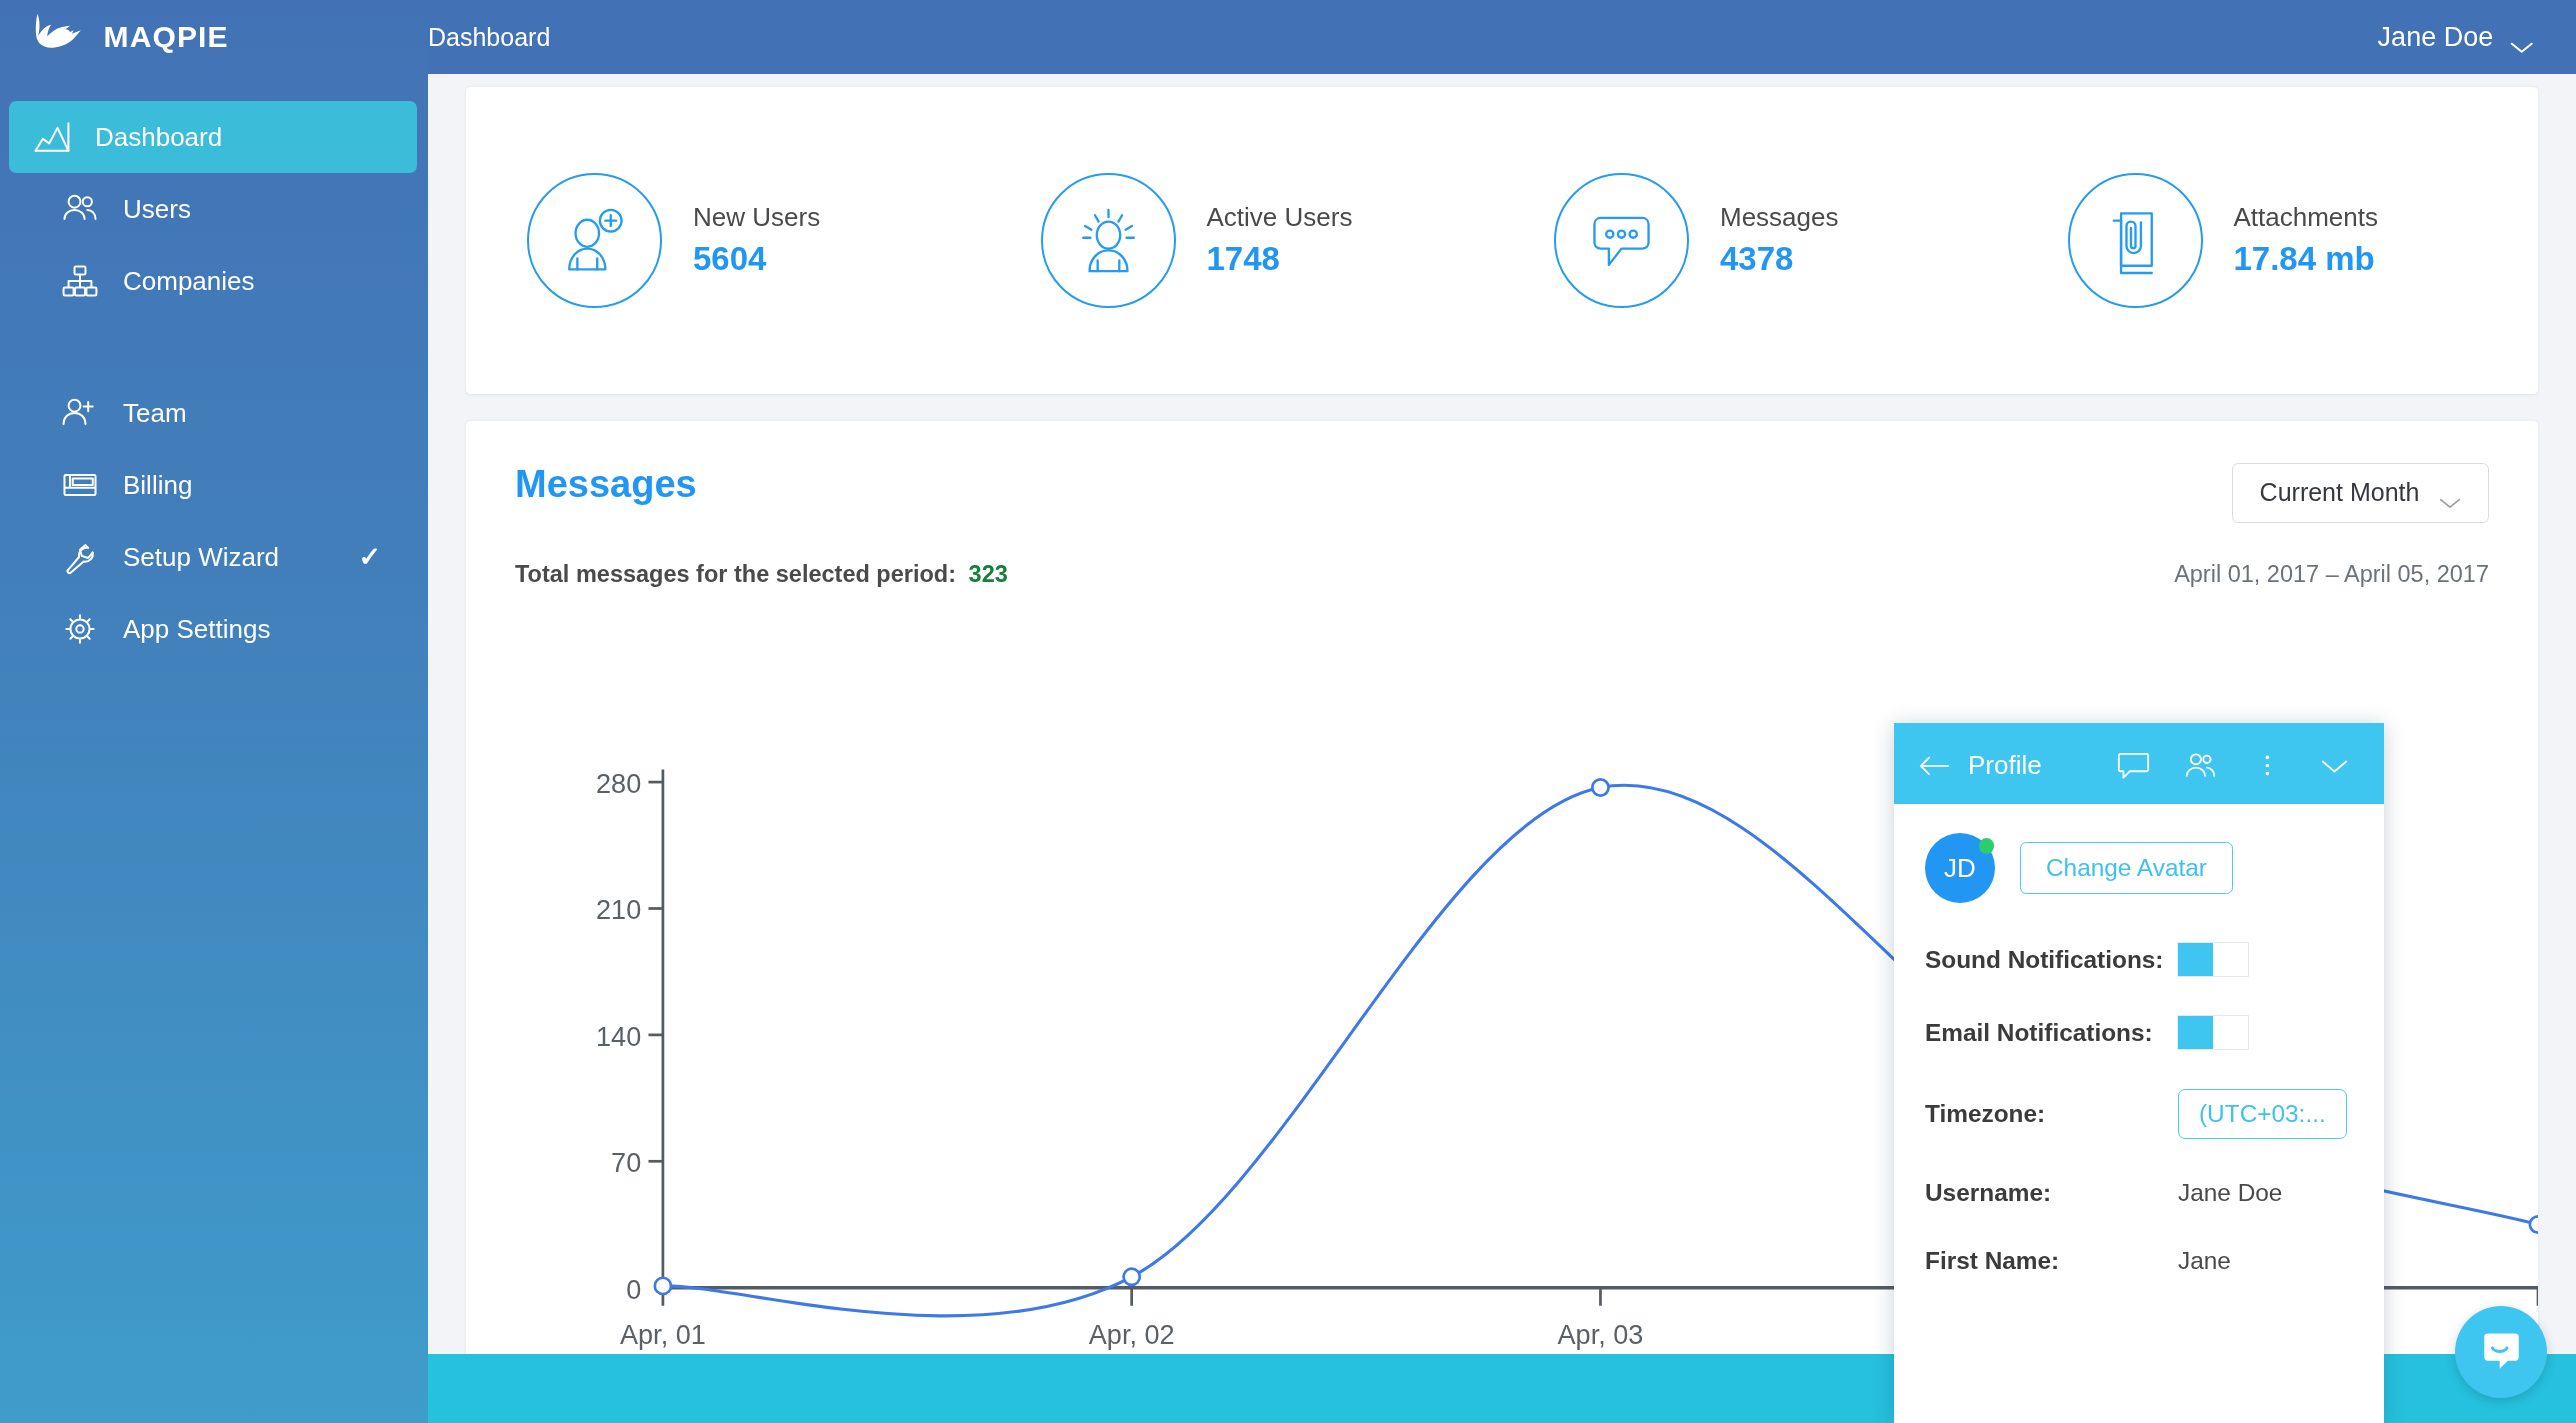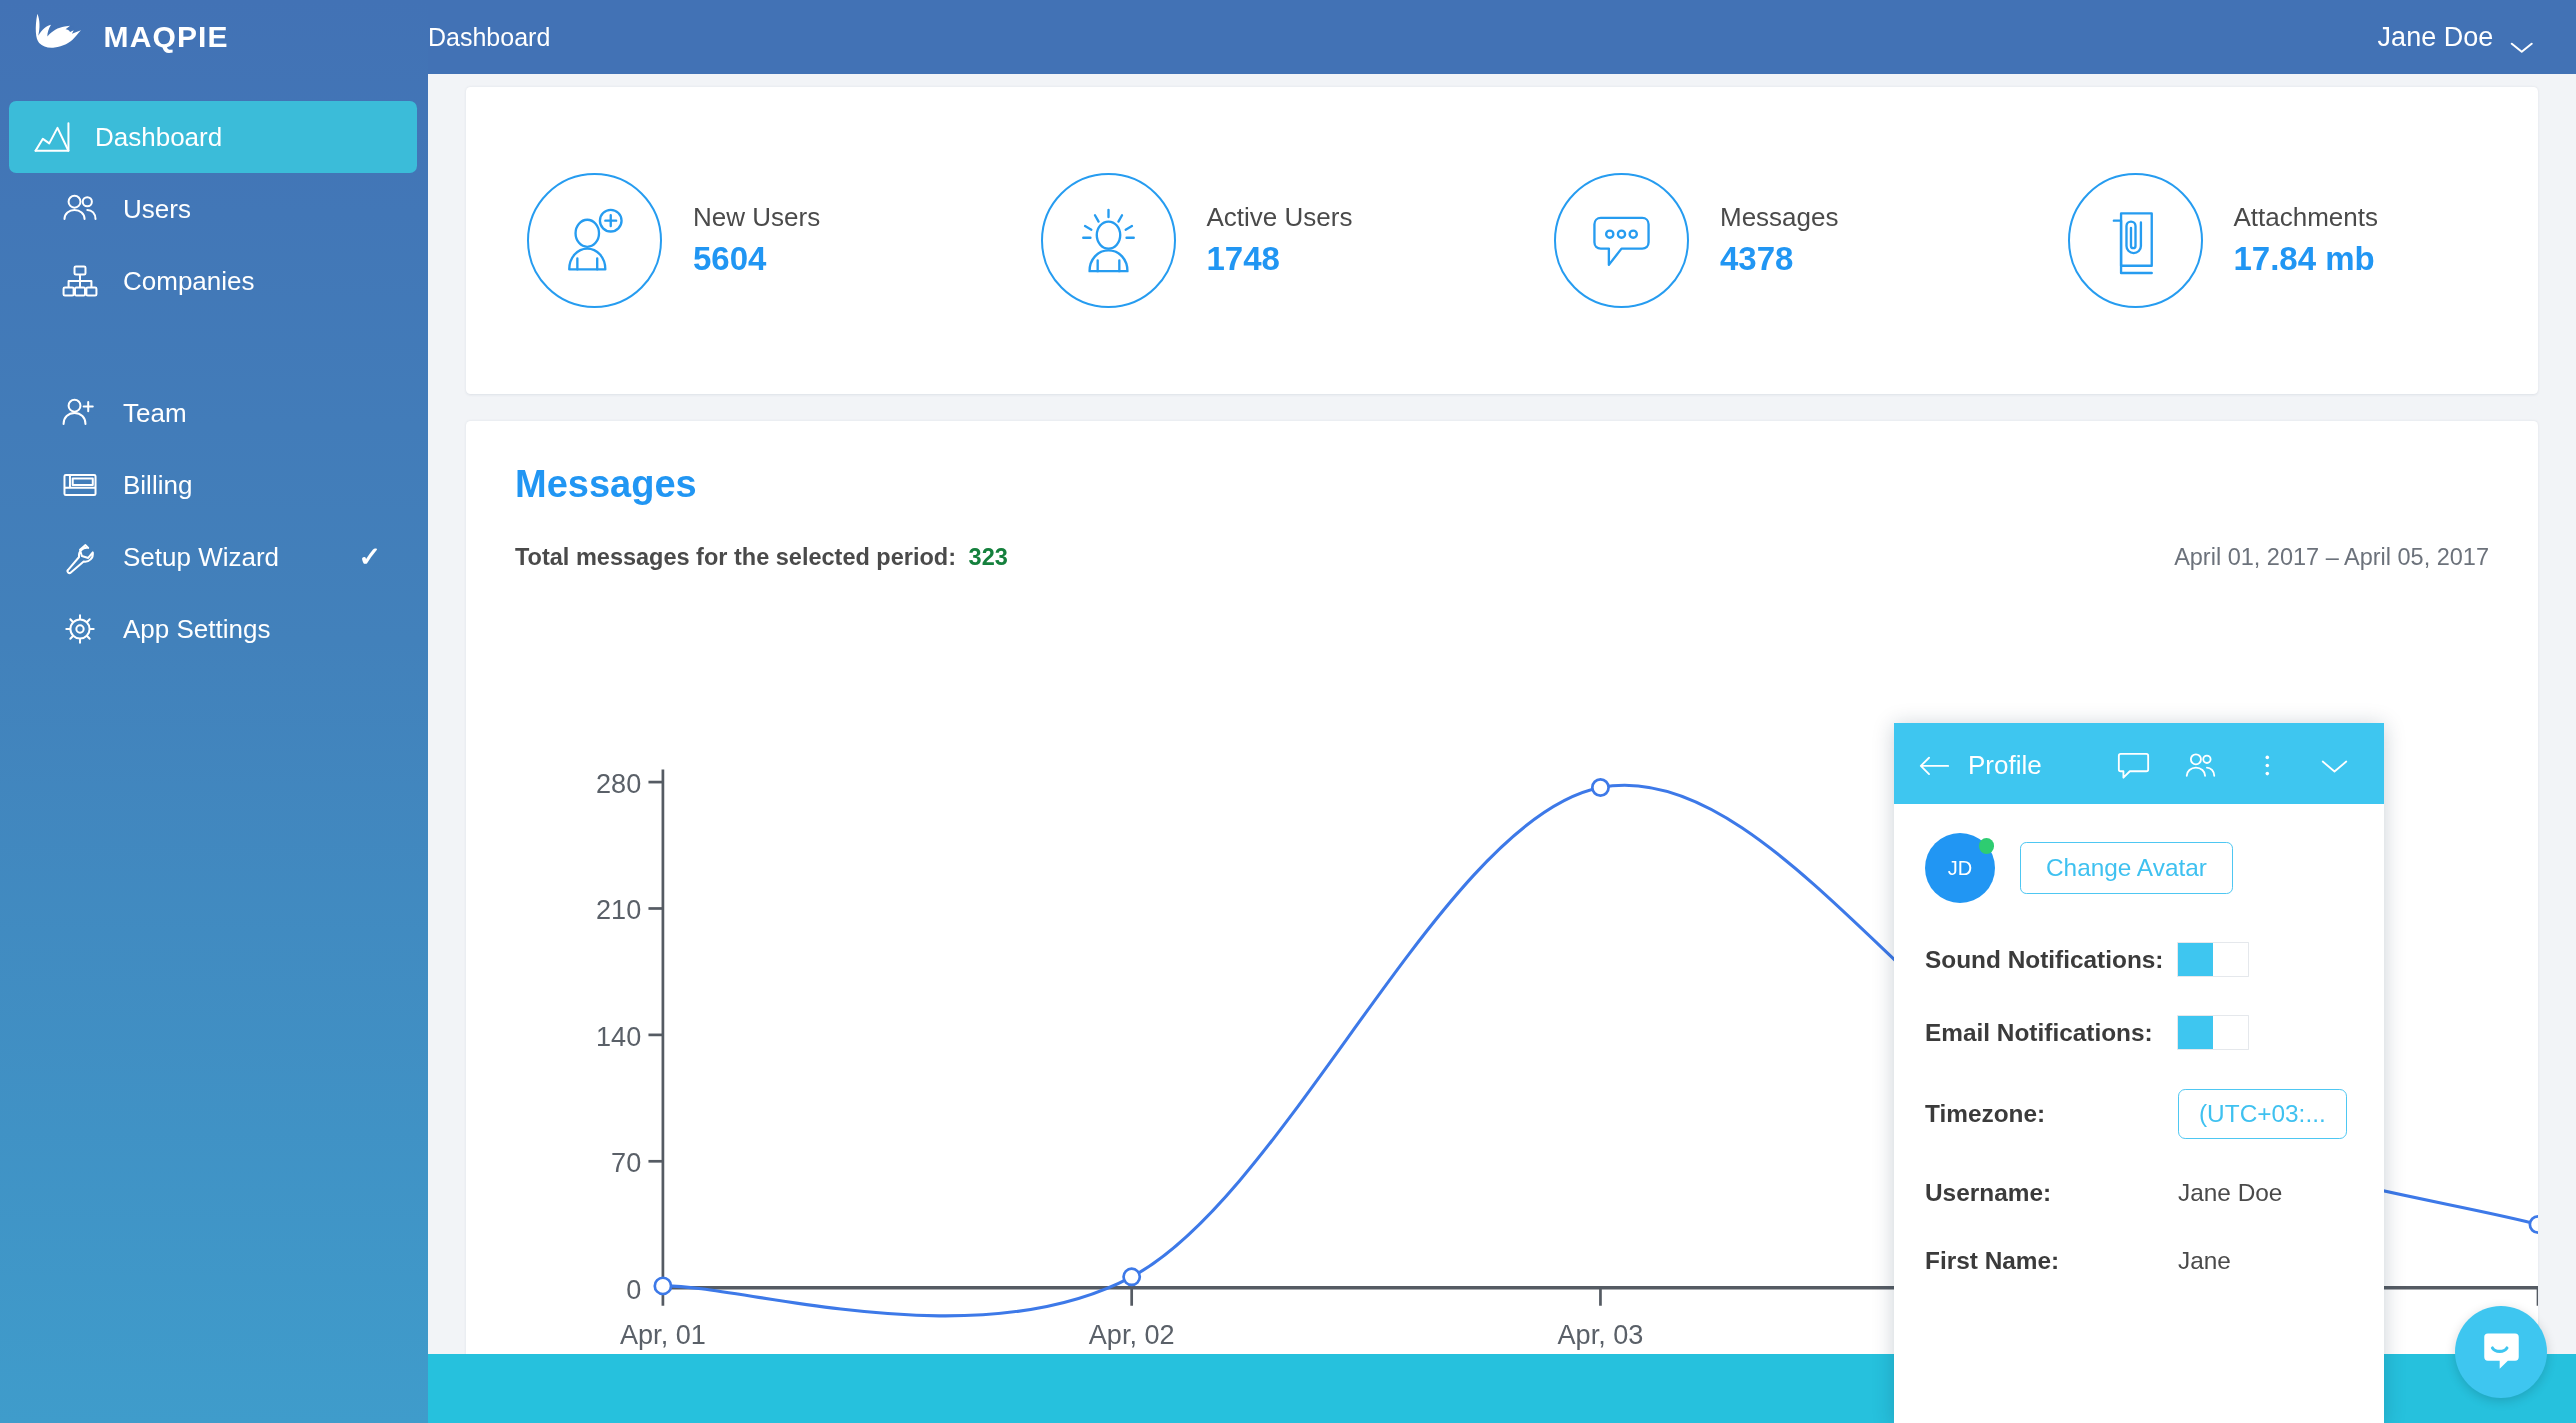--- a/index.html
+++ b/index.html
@@ -182,21 +182,21 @@
 
   .pp-body { padding: 29px 31px 0 31px; flex: 1; }
   .pp-avatar-row { display: flex; align-items: center; gap: 25px; }
   .pp-avatar {
     position: relative; width: 70px; height: 70px; flex: none;
   }
   .pp-avatar-circle {
     width: 70px; height: 70px; border-radius: 50%;
     background: #2196f3; color: #ffffff;
     display: flex; align-items: center; justify-content: center;
-    font-size: 20px;
+    font-size: 26px;
   }
   .pp-online {
     position: absolute; right: 0.9px; top: 5.4px;
     width: 15.4px; height: 15.4px; border-radius: 50%;
     background: #2ecc71;
   }
   .btn-outline {
     border: 0.9px solid #4ec7f2; border-radius: 6.3px;
     color: #3fc1f0; font-size: 24.4px; background: #fff;
     padding: 11px 25px; cursor: pointer;
@@ -414,20 +414,28 @@
         <span class="stat-text">
           <span class="stat-label">Attachments</span>
           <span class="stat-value">17.84 mb</span>
         </span>
       </div>
     </section>
 
     <section class="card chartcard">
       <div class="chart-head">
         <h2 class="chart-title">Messages</h2>
+        <div class="period-select">
+          <span>Current Month</span>
+          <span class="chev">
+            <svg viewBox="0 0 26 15" fill="none" stroke="#9aa0a8" stroke-width="2" stroke-linecap="round" stroke-linejoin="round">
+                <path d="M2 3l11 9 11-9"></path>
+              </svg>
+          </span>
+        </div>
       </div>
 
       <div class="chart-sub">
         <div class="total-line">
           <span>Total messages for the selected period:</span><span class="total-val">323</span>
         </div>
         <div class="date-range">April 01, 2017 – April 05, 2017</div>
       </div>
 
       <div class="plot">

